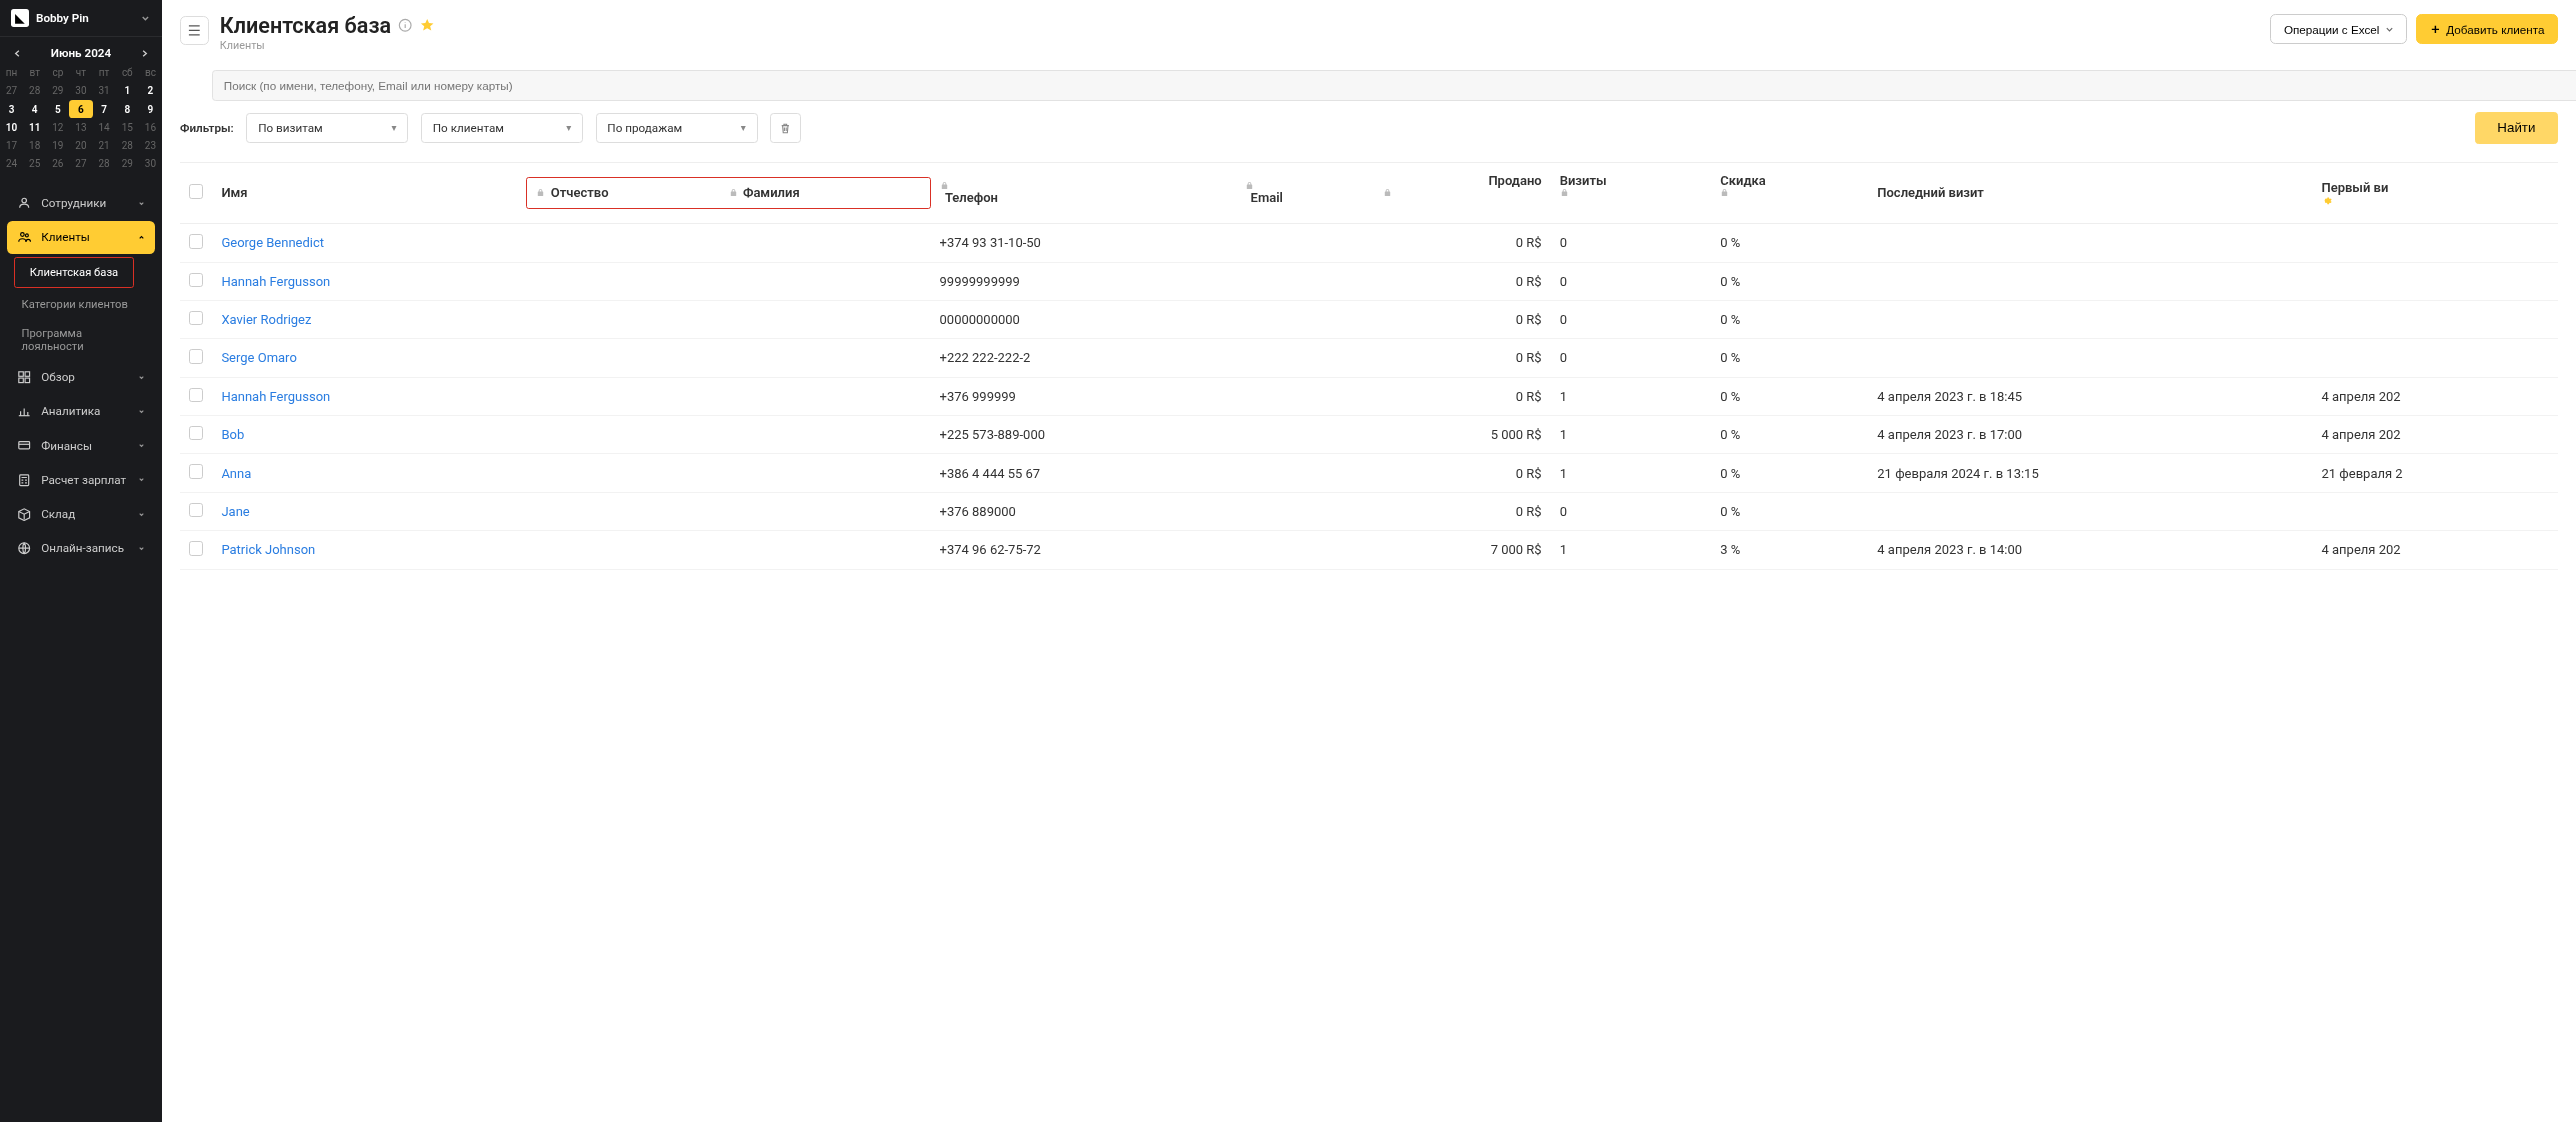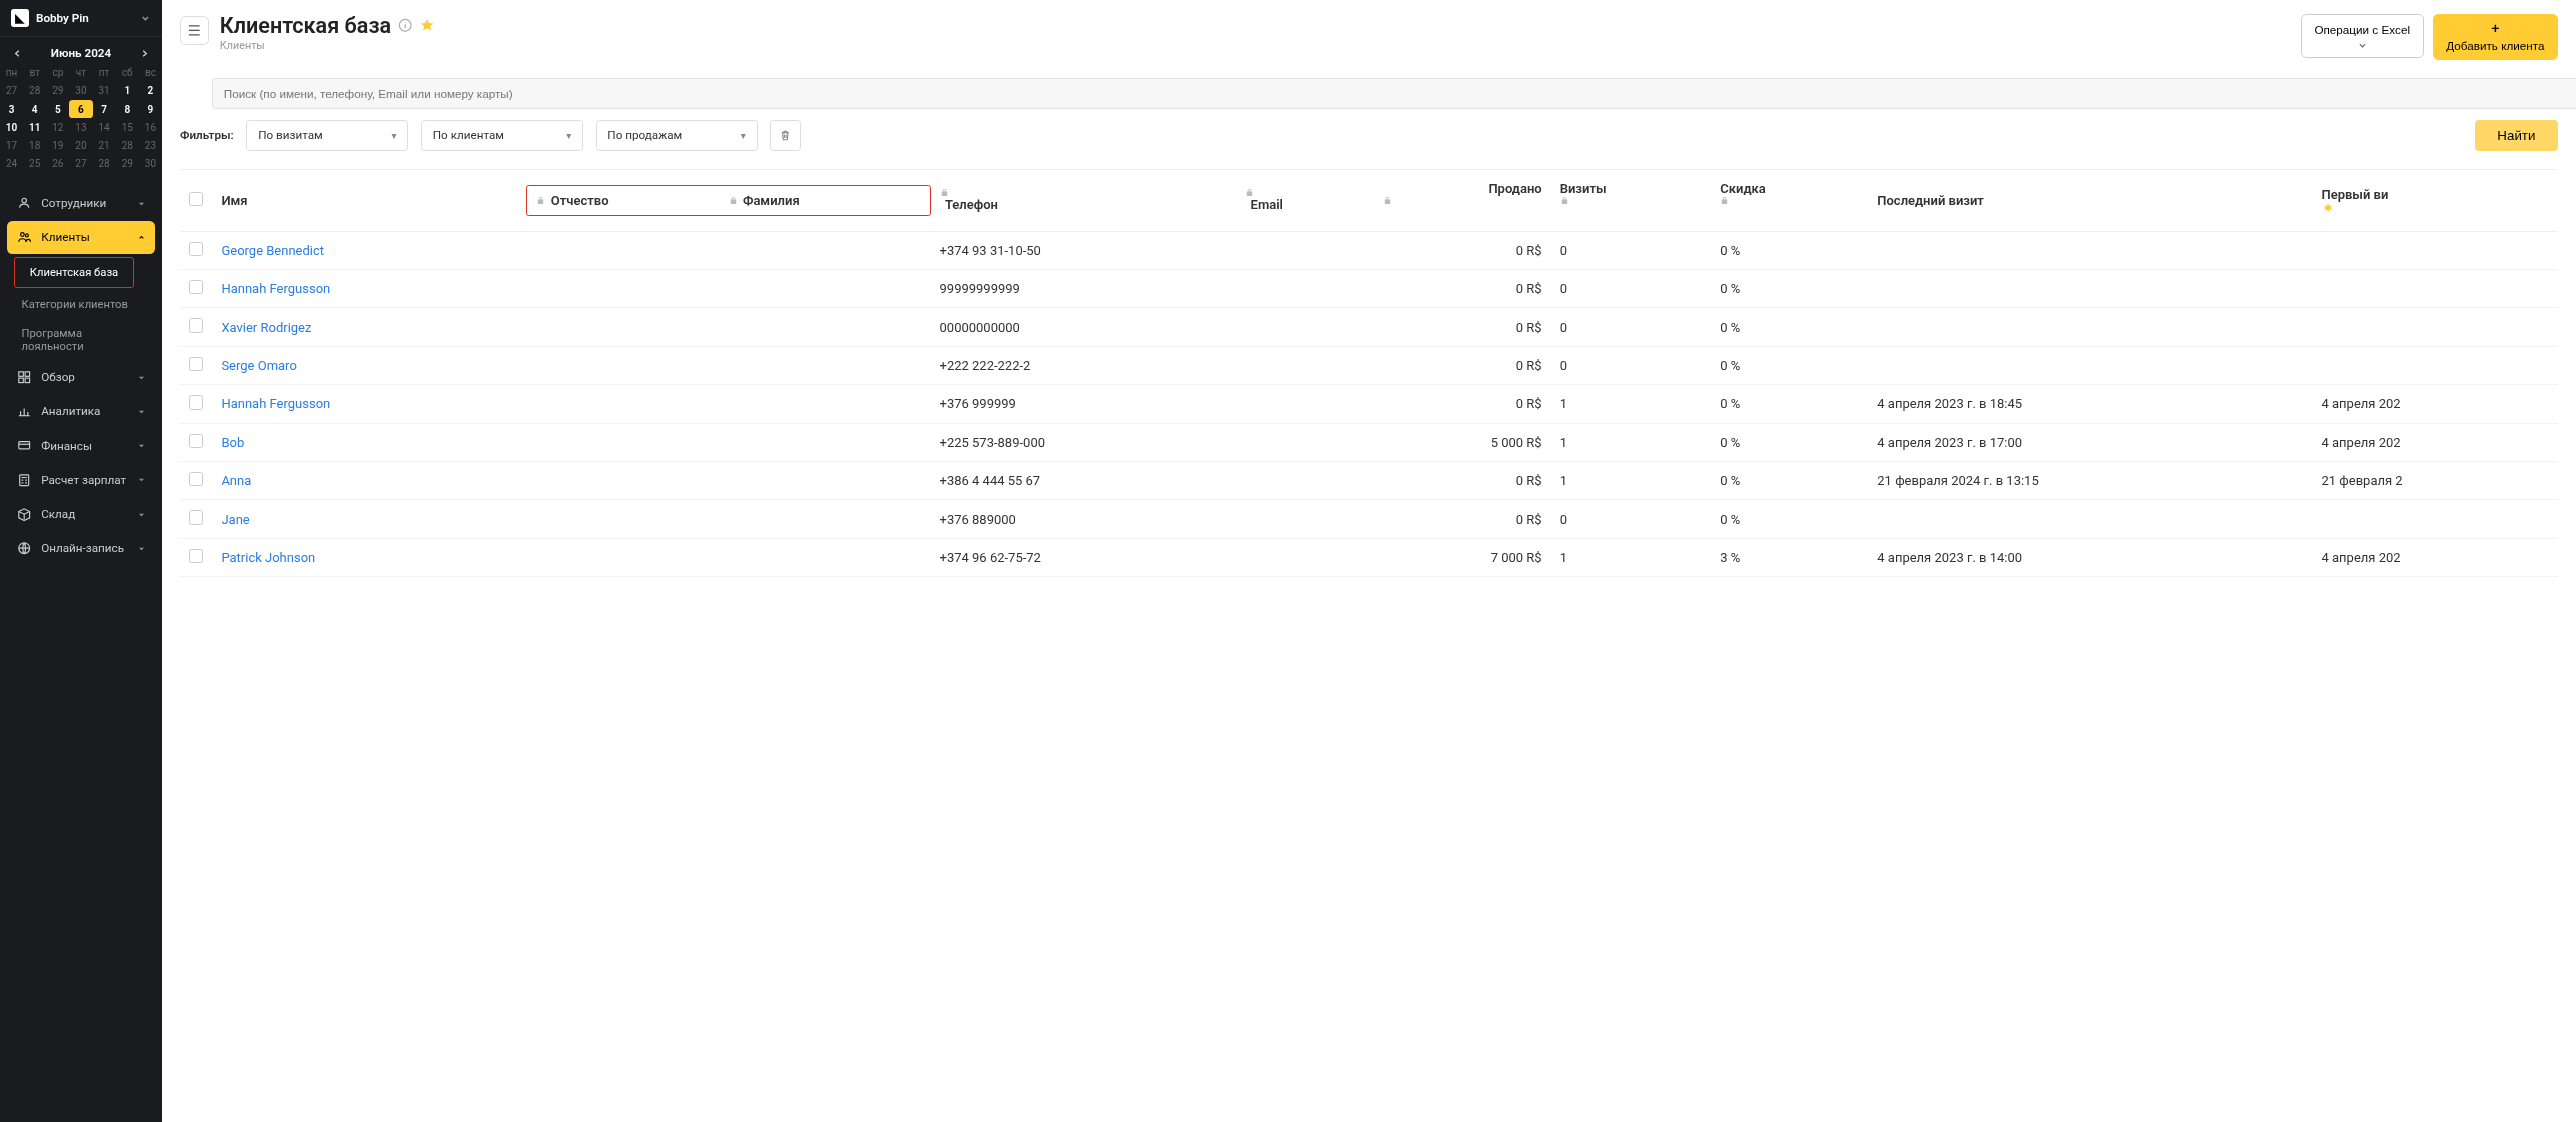--- a/index.html
+++ b/index.html
@@ -36,21 +36,21 @@
 .main { flex:1; display:flex; flex-direction:column; overflow:hidden; }
 .topbar { display:flex; align-items:flex-start; padding:12.6px 18px 5.4px; }
 .burger { width:29px; height:29px; border:0.9px solid #ddd; border-radius:5.4px; display:flex; align-items:center; justify-content:center; margin-right:10.8px; margin-top:3.6px; cursor:pointer; }
 .titlewrap { flex:1; }
 .title-row { display:flex; align-items:center; gap:7.2px; }
 .page-title { font-size:21.6px; font-weight:600; color:#222; }
 .info-ic { color:#aaa; }
 .star-ic { color:#ffcc33; }
 .breadcrumb { font-size:10.8px; color:#999; margin-top:1.8px; }
 .top-actions { display:flex; gap:9px; align-items:flex-start; margin-top:1.8px; }
-.btn { padding:7.2px 12.6px; border-radius:5.4px; border:0.9px solid #ccc; background:#fff; cursor:pointer; font-size:11.7px; display:flex; align-items:center; gap:5.4px;flex-direction:column; }
+.btn { padding:7.2px 12.6px; border-radius:5.4px; border:0.9px solid #ccc; background:#fff; cursor:pointer; font-size:11.7px; display:flex; align-items:center; gap:5.4px; }
 .btn-primary { background:#ffcc33; border-color:#ffcc33; color:#000; font-weight:500; }
 
 .searchbar { margin:12.6px 18px 10.8px 18px; }
 .searchbar input { width:100%; padding:8px 10.8px; border:0.9px solid #e2e2e2; background:#f7f7f7; border-radius:3.6px; font-size:11.7px;margin-left:32px; }
 
 .segrow, .filtrow { display:flex; align-items:center; gap:12.6px; padding:0 18px; margin-bottom:10.8px; font-size:11.7px; }
 .seg-label, .filt-label { font-weight:600; color:#333; }
 .seg-link { color:#2a7de1; text-decoration:none; border-bottom:0.9px dashed #2a7de1; cursor:pointer; }
 
 .filtrow .sel { border:0.9px solid #ddd; padding:7.2px 10.8px; border-radius:3.6px; min-width:162px; display:flex; align-items:center; cursor:pointer; background:#fff;gap:16px; }

